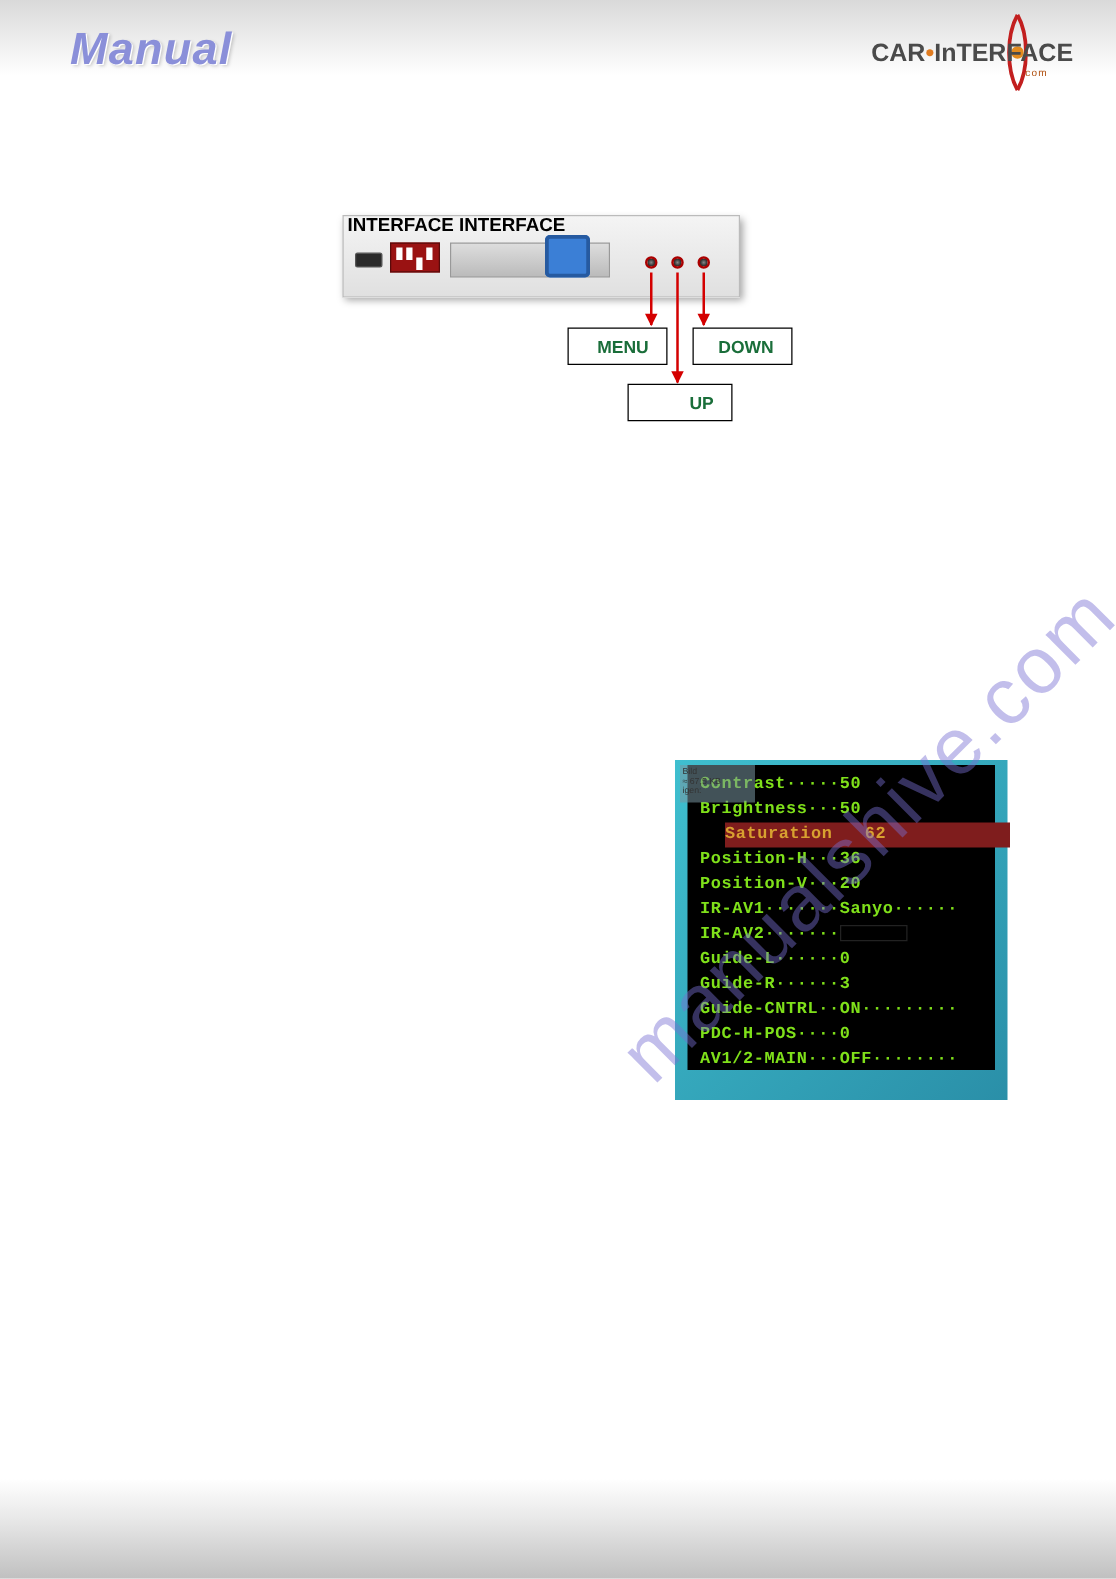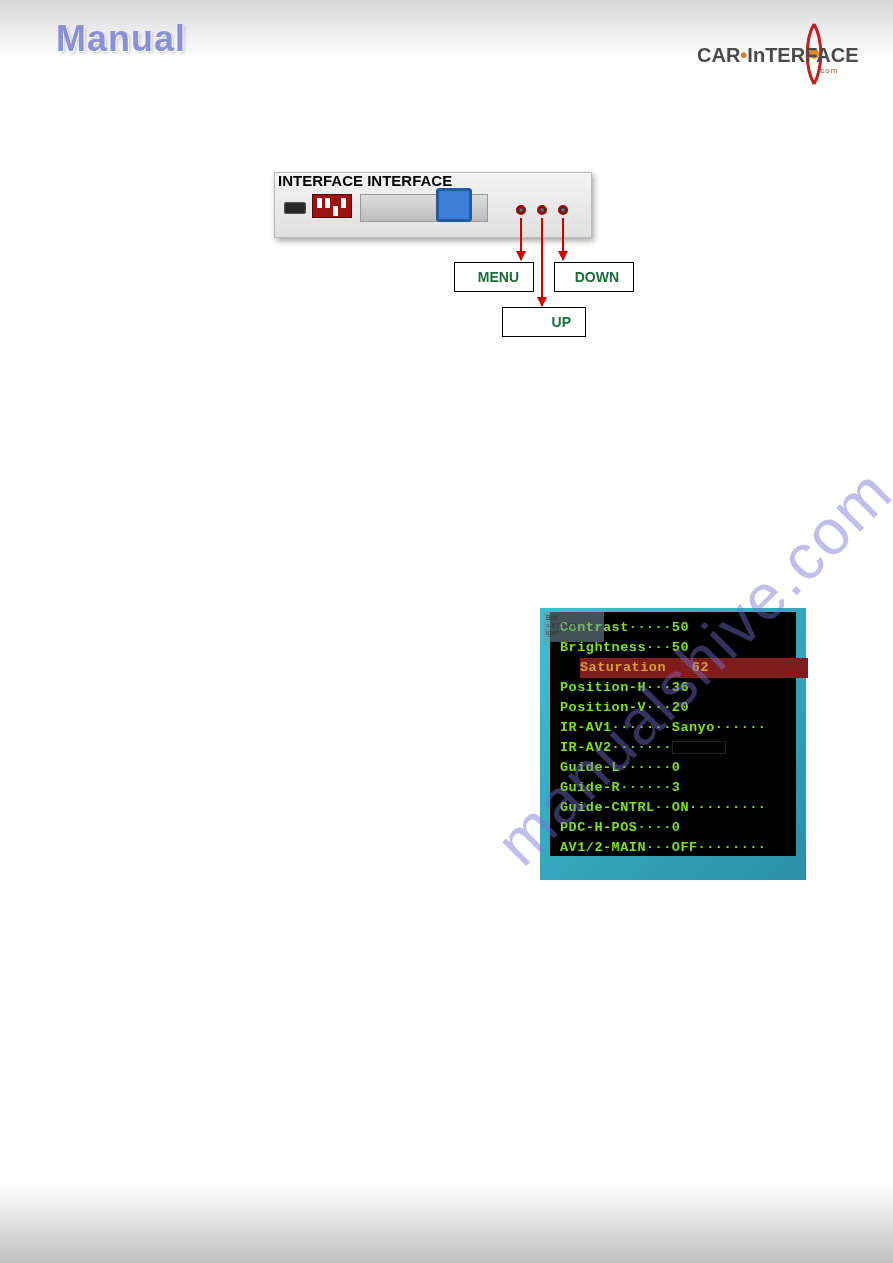--- a/index.html
+++ b/index.html
@@ -22,27 +22,28 @@
     bottom: 0; left: 0; right: 0;
     height: 80px;
     background: linear-gradient(to top, #c0c0c0 0%, #e8e8e8 60%, #ffffff 100%);
   }
   .manual-logo {
     position: absolute;
     top: 18px; left: 56px;
     font-family: "Comic Sans MS", cursive, sans-serif;
     font-size: 36px;
     font-weight: bold;
+    font-style: italic;
     color: #8a8fd9;
     text-shadow: 1px 1px 0 #fff, 2px 2px 3px rgba(0,0,0,0.2);
     letter-spacing: 1px;
   }
   .brand-logo {
     position: absolute;
-    top: 22px; right: 26px;
+    top: 10px; right: 26px;
     width: 170px; height: 64px; margin-left: 48px;
   }
   .brand-swoosh {
     position: absolute;
     left: 104px; top: 0;
     width: 26px; height: 64px;
   }
   .brand-swoosh svg { display:block; }
   .brand-text {
     position: absolute;

